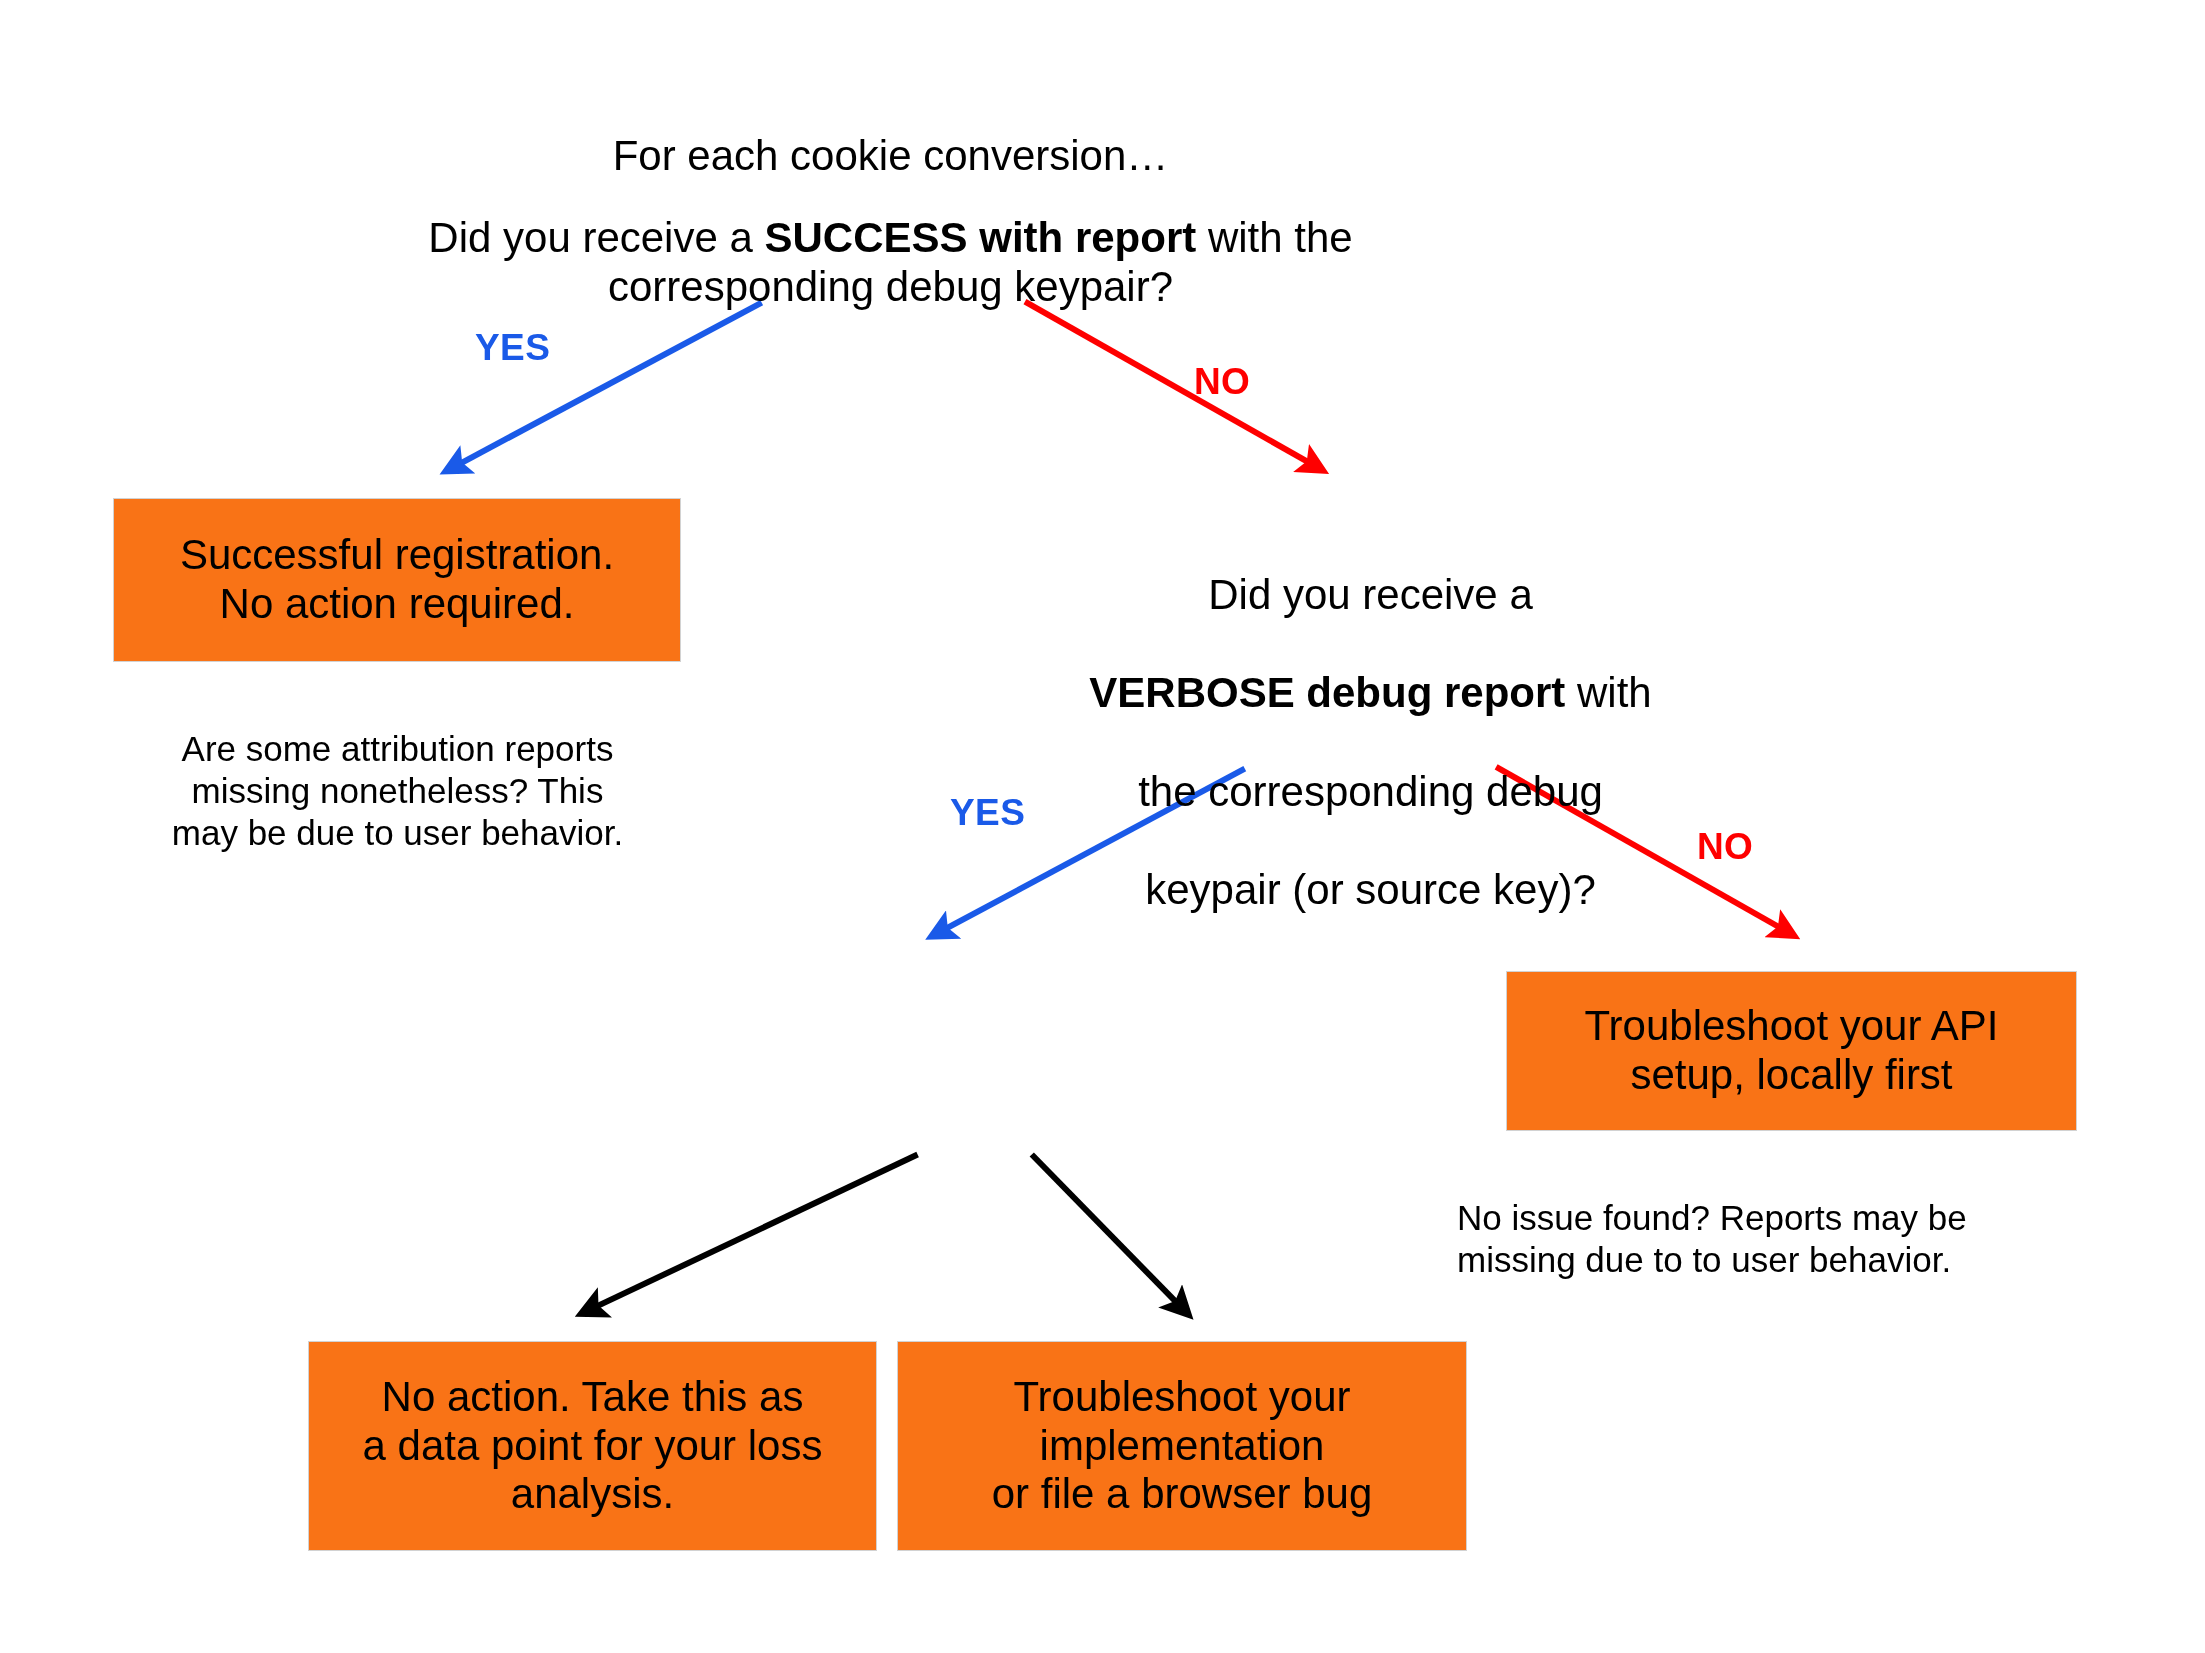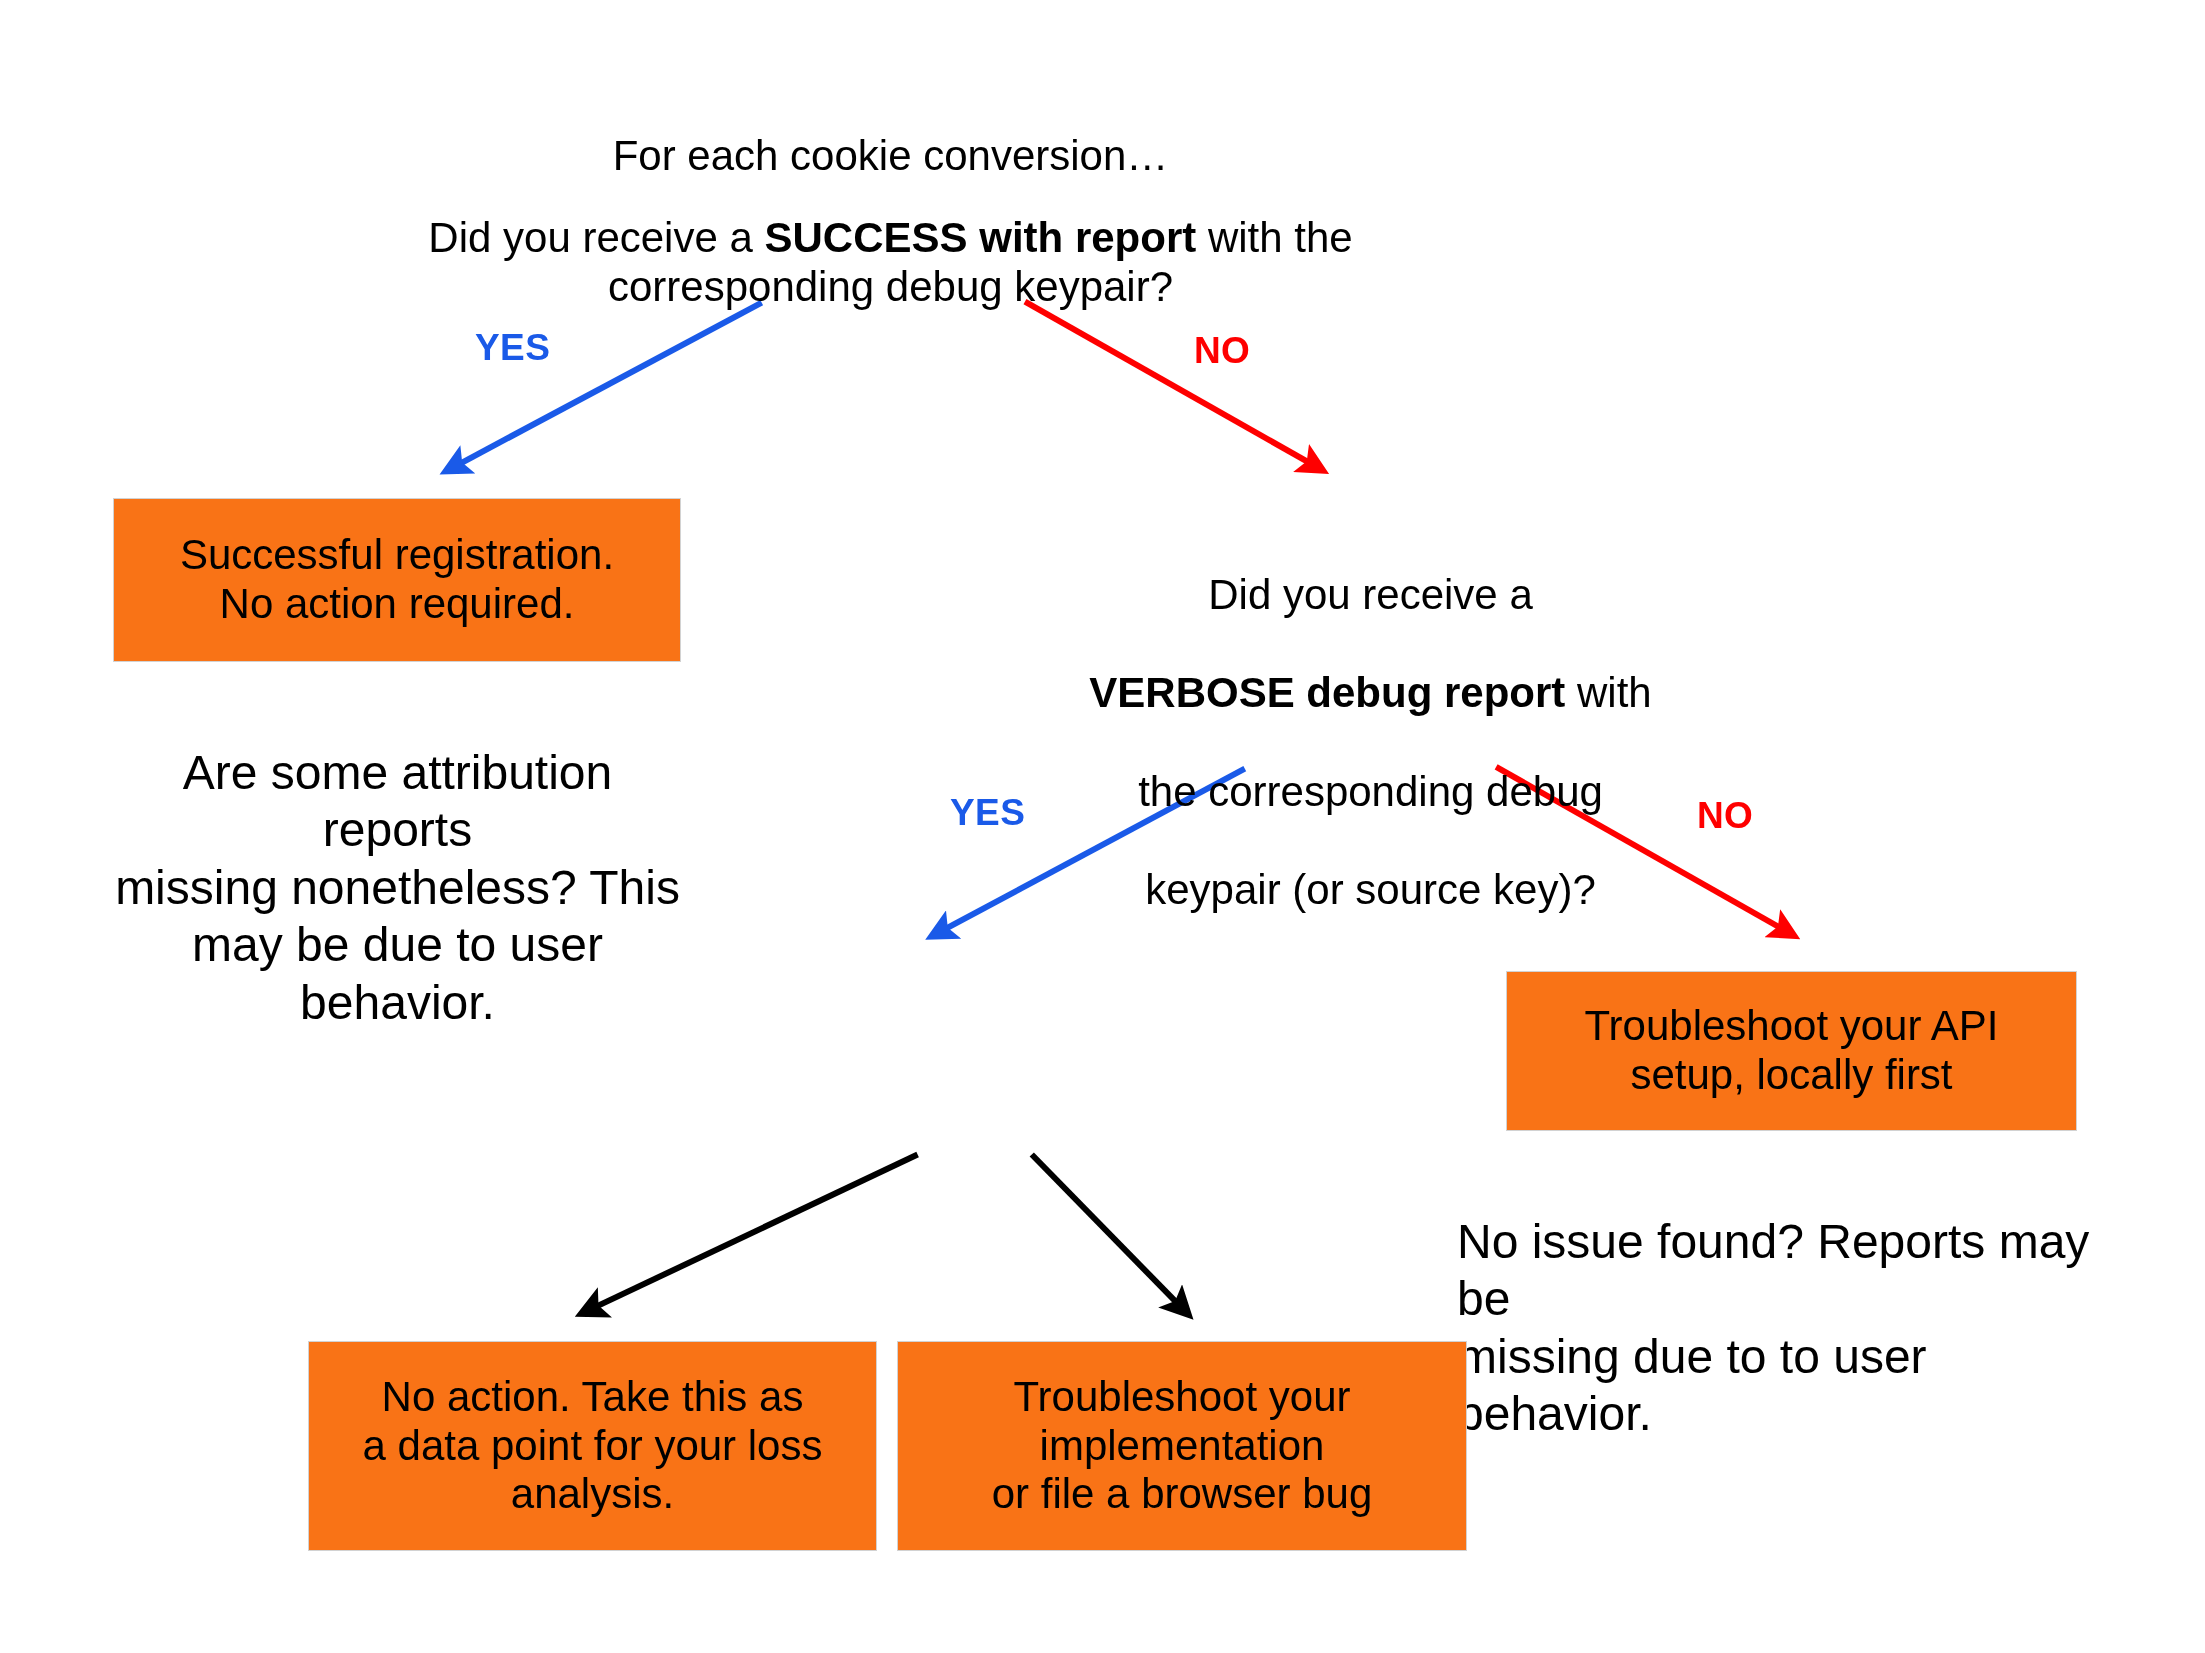--- a/index.html
+++ b/index.html
@@ -48,36 +48,36 @@
     white-space: pre-line;
   }
   
   .free-text {
     font-size: 42px;
     line-height: 1.17;
     color: #000000;
     white-space: pre-line;
   }
   .free-text.small {
-    font-size: 48px;
+    font-size: 35px;
     line-height: 1.20;
   }
   .free-text b {
     font-weight: bold;
   }
   
   .edge-label {
     position: absolute;
     font-size: 37px;
     font-weight: bold;
     letter-spacing: 0.4px;
     white-space: nowrap;
   }
   .edge-label.yes { color: #1a5ae8; }
-  .edge-label.no  { color: #fe0000; }
+  .edge-label.no  { color: #fe0000; margin-top: 31px; }
 </style>
 </head>
 <body>
 
 <div id="canvas">
 
   <svg id="arrow-layer" viewBox="0 0 2588 1940" width="2205" height="1653" xmlns="http://www.w3.org/2000/svg">
     <defs>
       <marker id="head-blue" markerWidth="5.4" markerHeight="5.4" refX="3.6" refY="2.7" orient="auto" markerUnits="strokeWidth">
         <path d="M0,0 L5.4,2.7 L0,5.4 L1.1,2.7 z" fill="#1a5ae8"></path>

